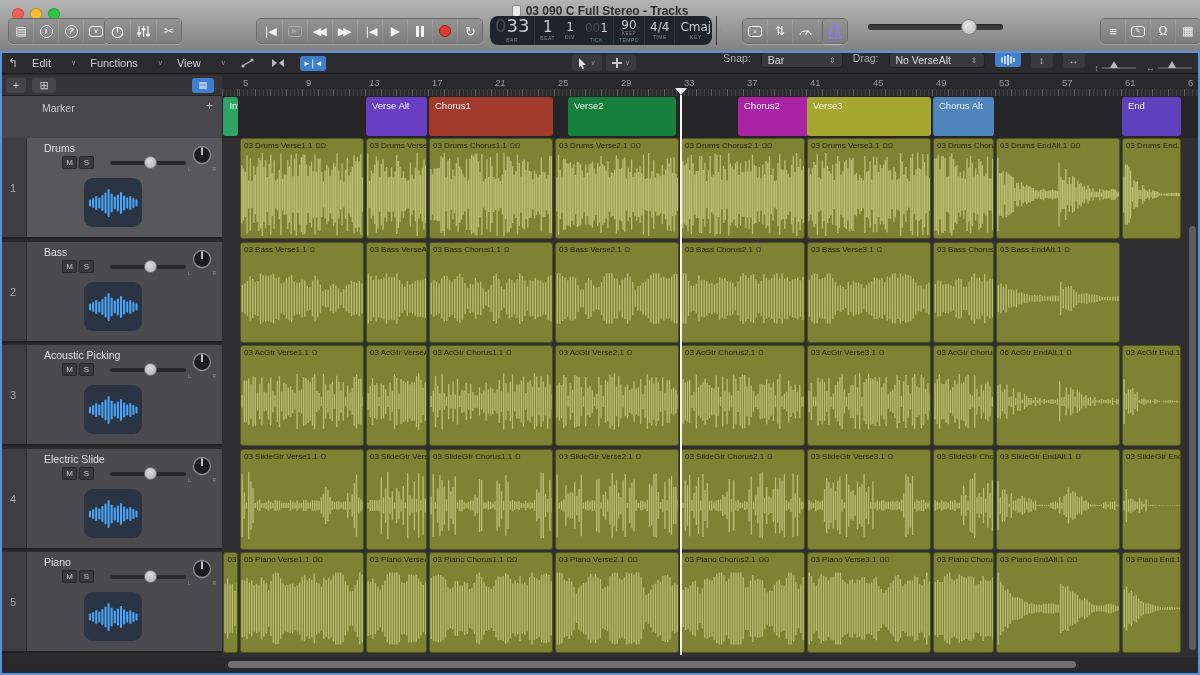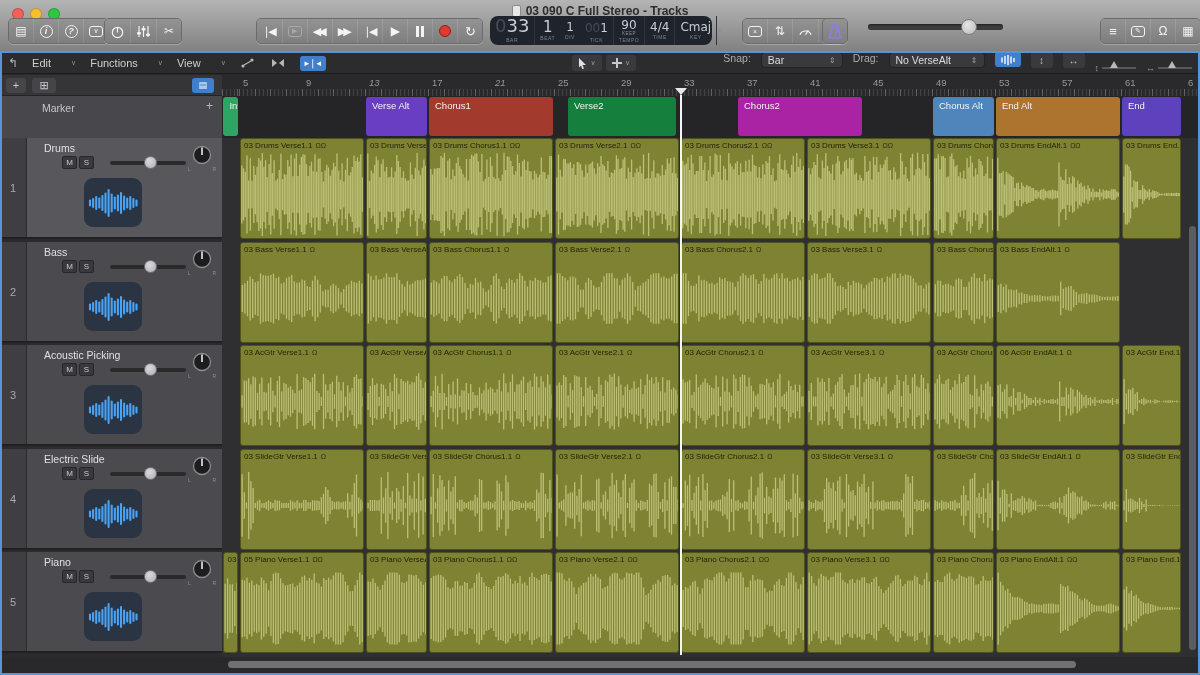--- a/index.html
+++ b/index.html
@@ -400,22 +400,22 @@
   <div class="markerhdr">
     <span style="position:absolute;left:42px;top:6px;font-size:10.5px">Marker</span>
     <span style="position:absolute;right:9px;top:3px;font-size:12px;color:#b4b4b8">+</span>
   </div>
   <div class="markerlane" id="markerlane">
       <div class="marker" style="left: 1.4625px; width: 14.5375px; background: rgb(46, 165, 101);">Int</div>
       <div class="marker" style="left: 144px; width: 61px; background: rgb(106, 62, 194);">Verse Alt</div>
       <div class="marker" style="left: 207px; width: 124px; background: rgb(162, 58, 45);">Chorus1</div>
       <div class="marker" style="left: 346px; width: 108px; background: #15803d;">Verse2</div>
       <div class="marker" style="left: 472px; width: 124px; background: rgb(170, 35, 164); margin-left: 44px;">Chorus2</div>
+      <div class="marker" style="left: 585px; width: 124px; background: rgb(166, 167, 47);">Verse3</div>
       <div class="marker" style="left: 711px; width: 61px; background: rgb(78, 134, 187);">Chorus Alt</div>
-      <div class="marker" style="left: 774px; width: 124px; background: rgb(173, 116, 48);">End Alt</div>
       <div class="marker" style="left: 900px; width: 59.425px; background: rgb(94, 65, 189);">End</div>
     </div>
 
   <div class="hcol" id="hcol">
       <div class="thead selected" style="top: 0px; height: 101px;">
         <div class="tnum">1</div>
         <div class="tname">Drums</div>
         <div class="msbtn" style="left: 62px;">M</div>
         <div class="msbtn" style="left: 79px;">S</div>
         <div class="hsl">

